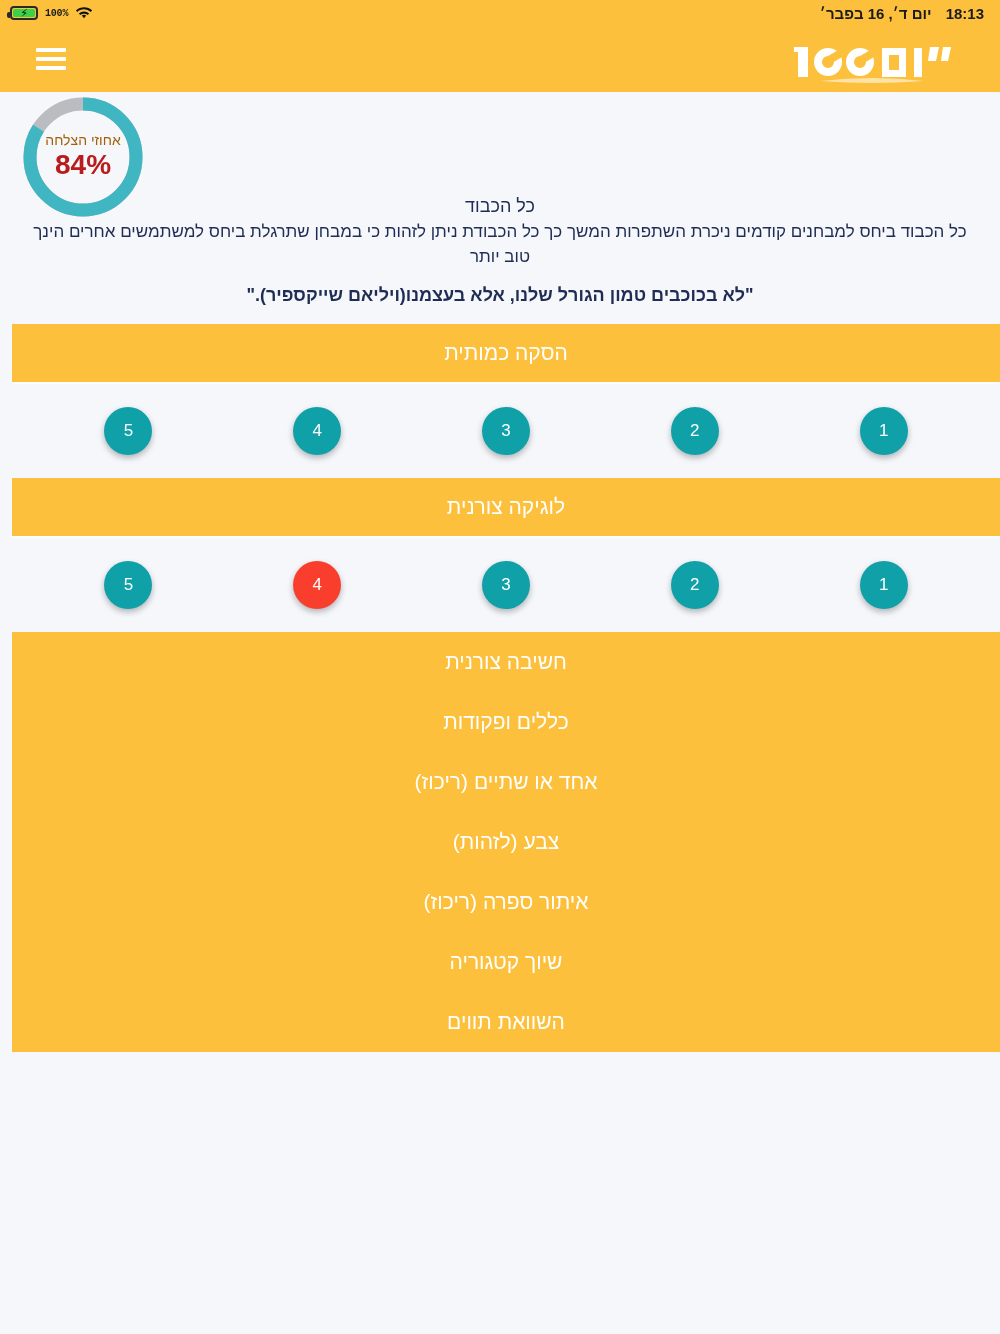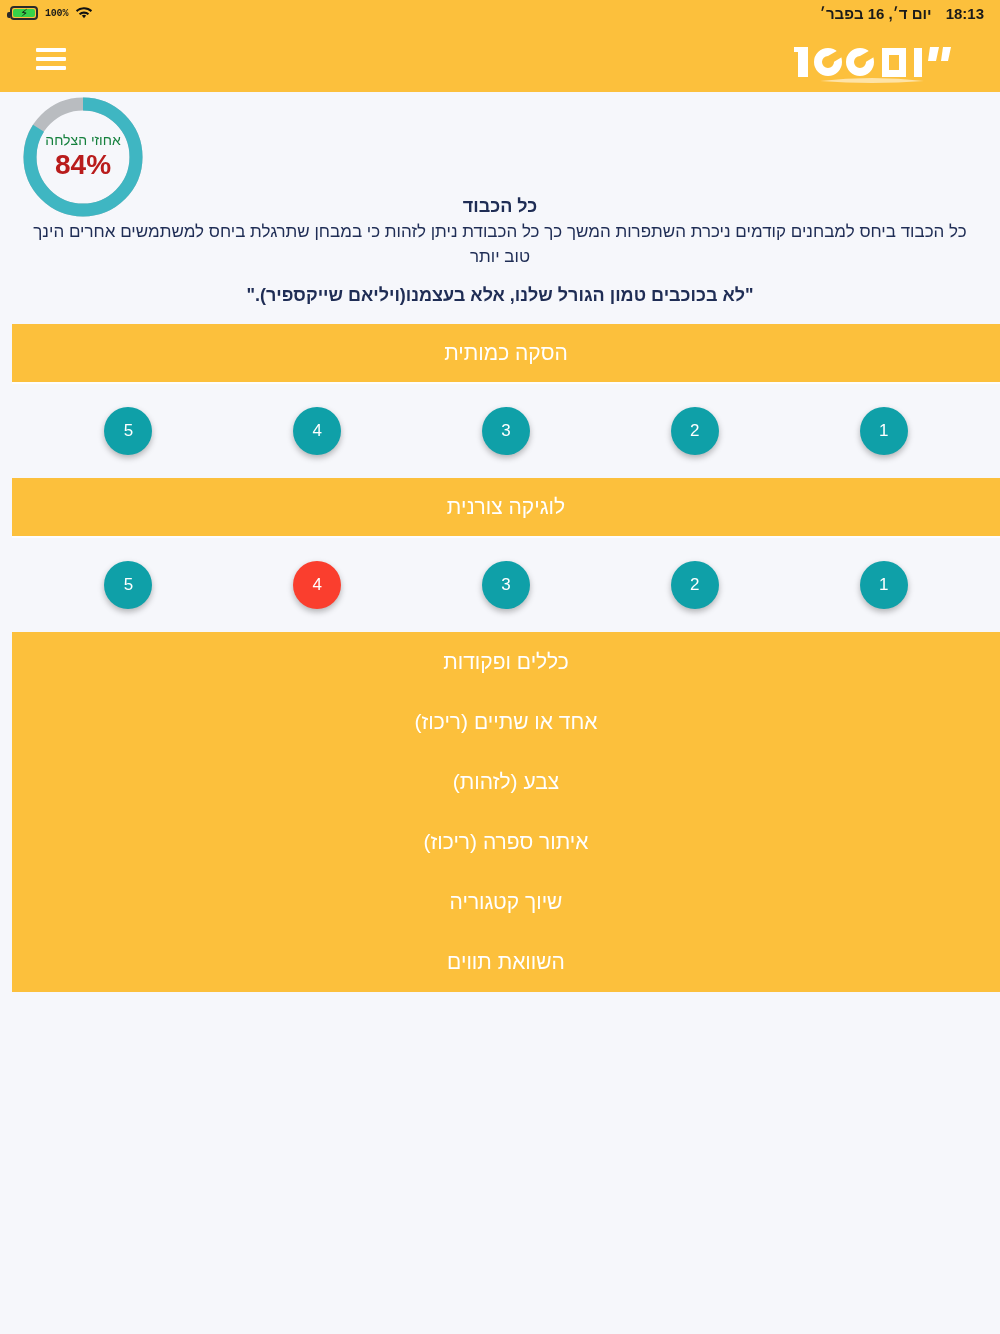--- a/index.html
+++ b/index.html
@@ -46,29 +46,29 @@
   
   .page{ background:#f6f7fb; }
 
   
   .ring-wrap{ position:absolute; top:92px; right:auto; left:18px; width:130px; height:130px; }
   .ring-wrap svg{ display:block; }
   .ring-label{
     position:absolute; inset:0; display:flex; flex-direction:column;
     align-items:center; justify-content:center; gap:1px;
   }
-  .ring-caption{ font-size:14px; color:#15803d; line-height:1.1; }
+  .ring-caption{ font-size:14px; color:#a16207; line-height:1.1; }
   .ring-value{ font-size:28px; font-weight:bold; color:#b91c1c; line-height:1.1; }
 
   
   .intro{
     padding:104px 24px 0 24px;
     text-align:center; color:#1f2d55;
   }
-  .intro-title{ font-size:18px; font-weight:bold; margin-bottom:3px; }
+  .intro-title{ font-size:18px; font-weight:normal; margin-bottom:3px; }
   .intro-body{ font-size:17px; line-height:1.45; font-weight:400; }
   .intro-quote{ font-size:18px; font-weight:bold; margin-top:16px; }
 
   
   .bars{ margin-top:18px;margin-left:12px; }
   .bar{
     background:#fcc03c; color:#fff;
     height:60px; display:flex; align-items:center; justify-content:center;
     font-size:21px; font-weight:400; cursor:pointer;
     border-bottom:2px solid #fdfdfd;
@@ -171,20 +171,21 @@
         <div class="qbtn">5</div>
       </div>
       <div class="bar">לוגיקה צורנית</div>
       <div class="qrow">
         <div class="qbtn">1</div>
         <div class="qbtn">2</div>
         <div class="qbtn">3</div>
         <div class="qbtn wrong">4</div>
         <div class="qbtn">5</div>
       </div>
+      <div class="bar solo">חשיבה צורנית</div>
       <div class="bar solo">כללים ופקודות</div>
       <div class="bar solo">אחד או שתיים (ריכוז)</div>
       <div class="bar solo">צבע (לזהות)</div>
       <div class="bar solo">איתור ספרה (ריכוז)</div>
       <div class="bar solo">שיוך קטגוריה</div>
       <div class="bar solo">השוואת תווים</div>
     </div>
   <div class="spacer"></div>
 </div>
 

